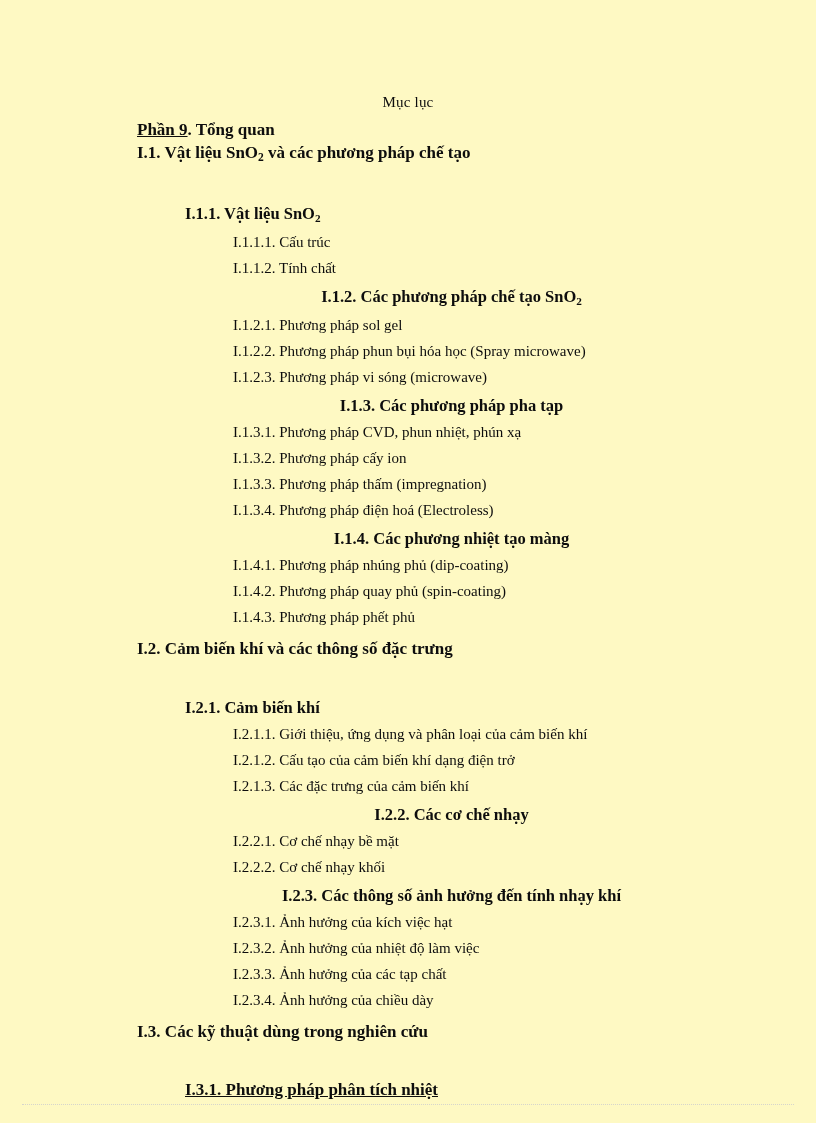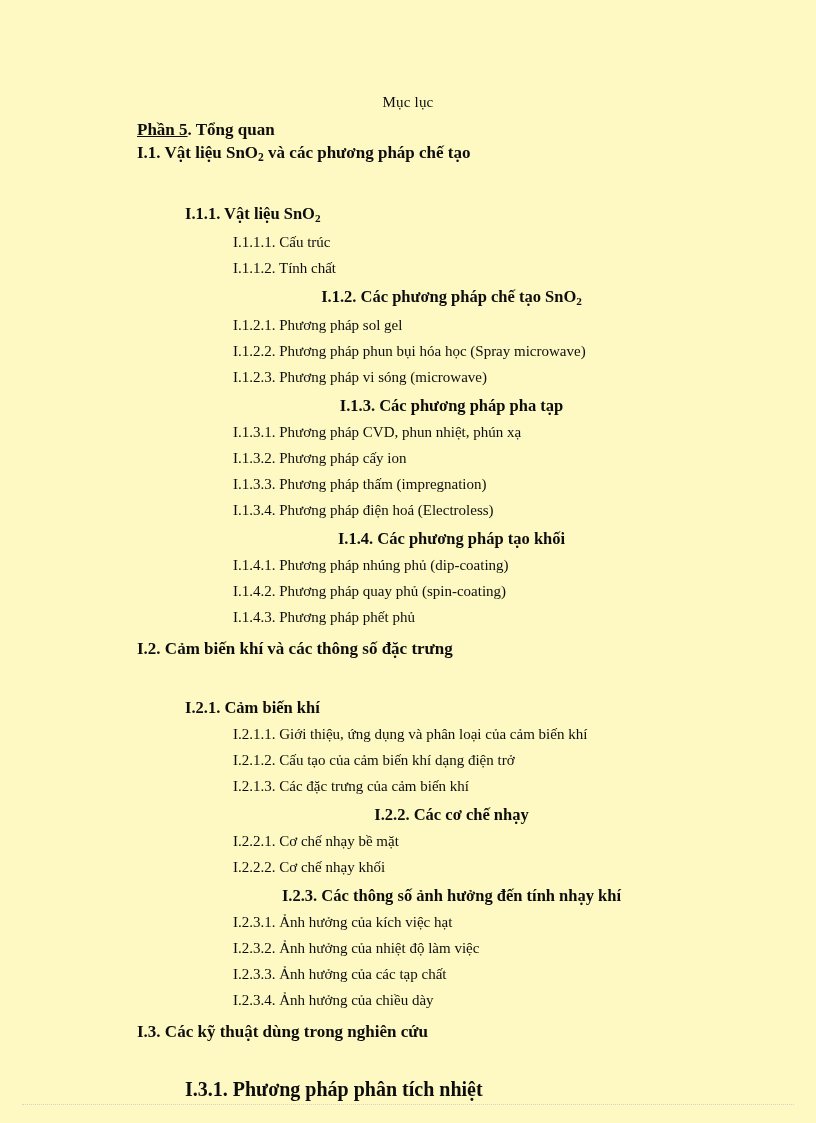--- a/index.html
+++ b/index.html
@@ -63,21 +63,22 @@
     line-height: 26px;
   }
   .lvl3.justify {
     text-align: justify;
     text-justify: inter-word;
     width: 485px;
     line-height: 26px;
   }
   .lvl2.tight {
     line-height: 21px;
-    font-size: 20px;
+    font-size: 17px;
+    text-decoration: underline;
   }
 
   .underline { text-decoration: underline; }
 
   sub {
     font-size: 0.68em;
     vertical-align: baseline;
     position: relative;
     bottom: -0.26em;
     font-weight: inherit;
@@ -100,35 +101,35 @@
   }
 </style>
 </head>
 <body>
 
 <div class="page">
 
   <div class="doc-title">Mục lục</div>
 
   <div class="toc" id="toc-root">
-      <div class="entry lvl1"><span class="underline">Phần 5</span><span>. Tổng quan</span></div>
+      <div class="entry lvl1"><span class="underline">Phần 9</span><span>. Tổng quan</span></div>
       <div class="entry lvl1"><span>I.1. Vật liệu SnO</span><sub>2</sub><span> và các phương pháp chế tạo</span></div>
       <div class="entry lvl2"><span>I.1.1. Vật liệu SnO</span><sub>2</sub><span></span></div>
       <div class="entry lvl3 gap-sm">I.1.1.1. Cấu trúc</div>
       <div class="entry lvl3">I.1.1.2. Tính chất</div>
       <div class="entry lvl2 gap-md"><span>I.1.2. Các phương pháp chế tạo SnO</span><sub>2</sub><span></span></div>
       <div class="entry lvl3 gap-sm">I.1.2.1. Phương pháp sol gel</div>
       <div class="entry lvl3">I.1.2.2. Phương pháp phun bụi hóa học (Spray microwave)</div>
       <div class="entry lvl3">I.1.2.3. Phương pháp vi sóng (microwave)</div>
       <div class="entry lvl2 gap-md">I.1.3. Các phương pháp pha tạp</div>
       <div class="entry lvl3 gap-sm">I.1.3.1. Phương pháp CVD, phun nhiệt, phún xạ</div>
       <div class="entry lvl3">I.1.3.2. Phương pháp cấy ion</div>
       <div class="entry lvl3">I.1.3.3. Phương pháp thấm (impregnation)</div>
       <div class="entry lvl3">I.1.3.4. Phương pháp điện hoá (Electroless)</div>
-      <div class="entry lvl2 gap-md">I.1.4. Các phương pháp tạo khối</div>
+      <div class="entry lvl2 gap-md">I.1.4. Các phương nhiệt tạo màng</div>
       <div class="entry lvl3 gap-sm">I.1.4.1. Phương pháp nhúng phủ (dip-coating)</div>
       <div class="entry lvl3">I.1.4.2. Phương pháp quay phủ (spin-coating)</div>
       <div class="entry lvl3">I.1.4.3. Phương pháp phết phủ</div>
       <div class="entry lvl1 gap-lg">I.2. Cảm biến khí và các thông số đặc trưng</div>
       <div class="entry lvl2">I.2.1. Cảm biến khí</div>
       <div class="entry lvl3 gap-sm">I.2.1.1. Giới thiệu, ứng dụng và phân loại của cảm biến khí</div>
       <div class="entry lvl3">I.2.1.2. Cấu tạo của cảm biến khí dạng điện trở</div>
       <div class="entry lvl3">I.2.1.3. Các đặc trưng của cảm biến khí</div>
       <div class="entry lvl2 gap-md">I.2.2. Các cơ chế nhạy</div>
       <div class="entry lvl3 gap-sm">I.2.2.1. Cơ chế nhạy bề mặt</div>

